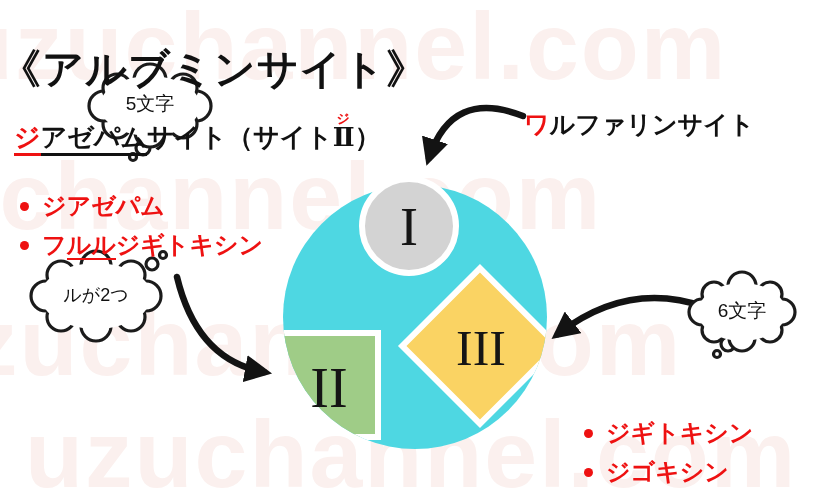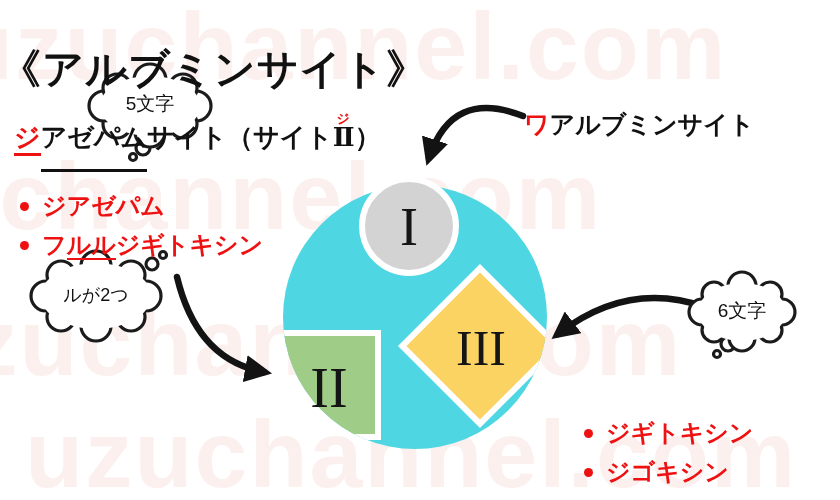--- a/index.html
+++ b/index.html
@@ -6,21 +6,21 @@
   .stage{position:relative;width:840px;height:500px;overflow:hidden;background:#fff;
          font-family:"Liberation Sans","DejaVu Sans",sans-serif;color:#111;}
   .wm{position:absolute;font-size:95px;font-weight:800;letter-spacing:2px;
       color:#fbf0ee;white-space:nowrap;z-index:0;user-select:none;}
   .svglayer{position:absolute;left:0;top:0;z-index:1;}
   .txt{position:absolute;z-index:2;white-space:nowrap;}
   .title{left:0;top:30px;width:100%;text-align:left;font-size:41px;font-weight:800;letter-spacing:1px;margin-top:12px;}
   .center{transform:translate(-50%,-50%);}
   .bubble-label{font-size:19px;font-weight:400;}
   .red{color:#ee1111;}
-  .u-black{border-bottom:3px solid #111;padding-bottom:17px;}
+  .u-black{border-bottom:3px solid #111;padding-bottom:1px;}
   .u-red{border-bottom:3px solid #ee1111;padding-bottom:1px;}
   .h-line{font-size:26px;font-weight:700;}
   .h-line2{font-size:25px;font-weight:700;}
   ruby{ruby-align:center;}
   rt{font-size:13px;font-weight:700;letter-spacing:1px;}
   .numeral{font-family:"Liberation Serif","DejaVu Serif",serif;}
   .drugs{display:flex;flex-direction:column;gap:7px;}
   .drug-row{display:flex;align-items:center;font-size:24px;font-weight:700;color:#ee1111;}
   .dot{width:9px;height:9px;border-radius:50%;background:#ee1111;margin-right:13px;flex:0 0 auto;}
   .u-red-thin{border-bottom:2.5px solid #ee1111;padding-bottom:0px;}
@@ -118,21 +118,21 @@
       <span class="dot"></span>
       <span>ジアゼパム</span>
     </div>
     <div class="drug-row">
       <span class="dot"></span>
       <span><span>フ</span><span class="u-red-thin">ルル</span><span>ジギトキシン</span></span>
     </div>
   </div>
 
   <div class="txt h-line2" style="left:524px;top:108px">
-    <span class="red">ワ</span><span>アルブミンサイト</span>
+    <span class="red">ワ</span><span>ルファリンサイト</span>
   </div>
 
 
   <div class="txt drugs" style="left:584px;top:417px">
     <div class="drug-row">
       <span class="dot"></span>
       <span>ジギトキシン</span>
     </div>
     <div class="drug-row">
       <span class="dot"></span>

